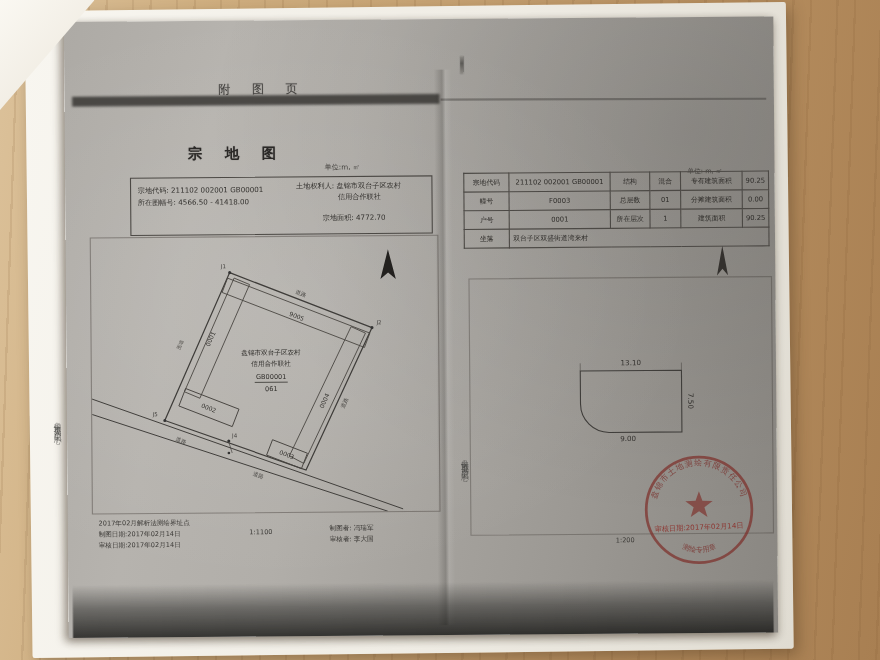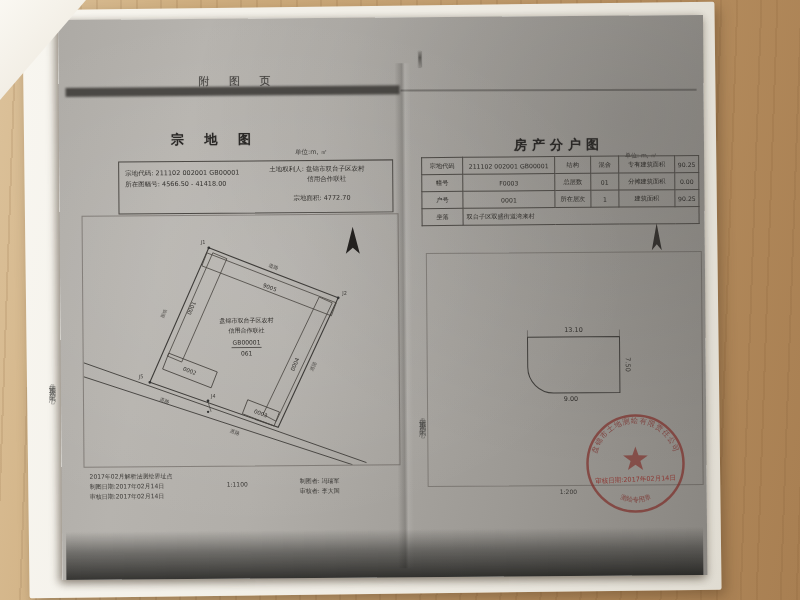--- a/index.html
+++ b/index.html
@@ -143,21 +143,20 @@
       <div>制图日期:2017年02月14日</div>
       <div>审核日期:2017年02月14日</div>
     </div>
     <div class="t lp-scale">1:1100</div>
     <div class="t lp-credits">
       <div>制图者: 冯瑞军</div>
       <div>审核者: 李大国</div>
     </div>
     <div class="vtext vleft">盘锦市不动产登记中心</div>
 
-    <div class="t rp-title">房产分户图</div>
     <div class="t rp-unit">单位: m, ㎡</div>
 
     <table class="rp">
       <colgroup>
           <col style="width:41px">
           <col style="width:92px">
           <col style="width:36px">
           <col style="width:28px">
           <col style="width:56px">
           <col style="width:24px">

